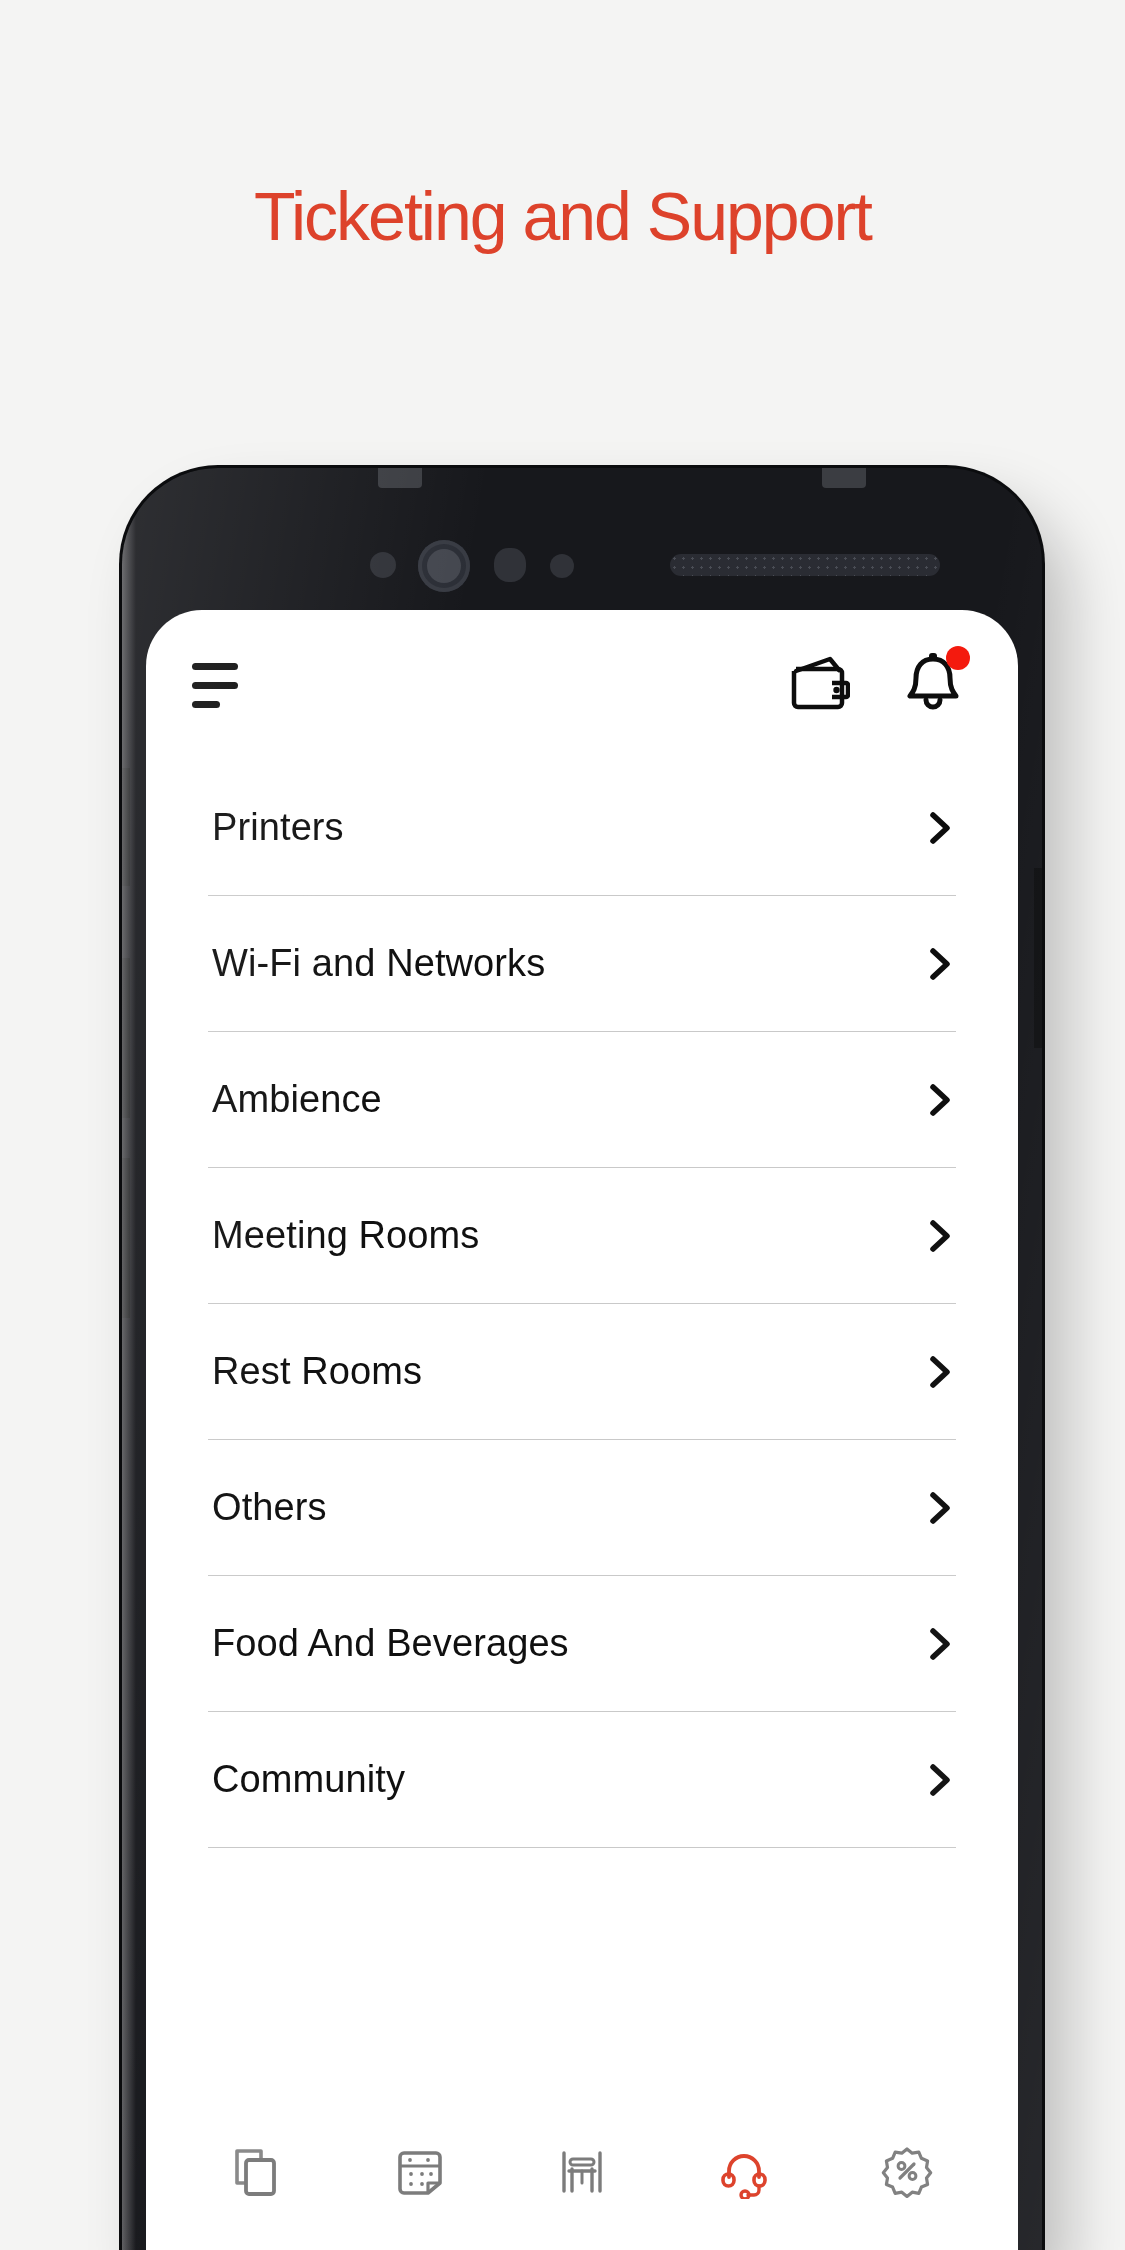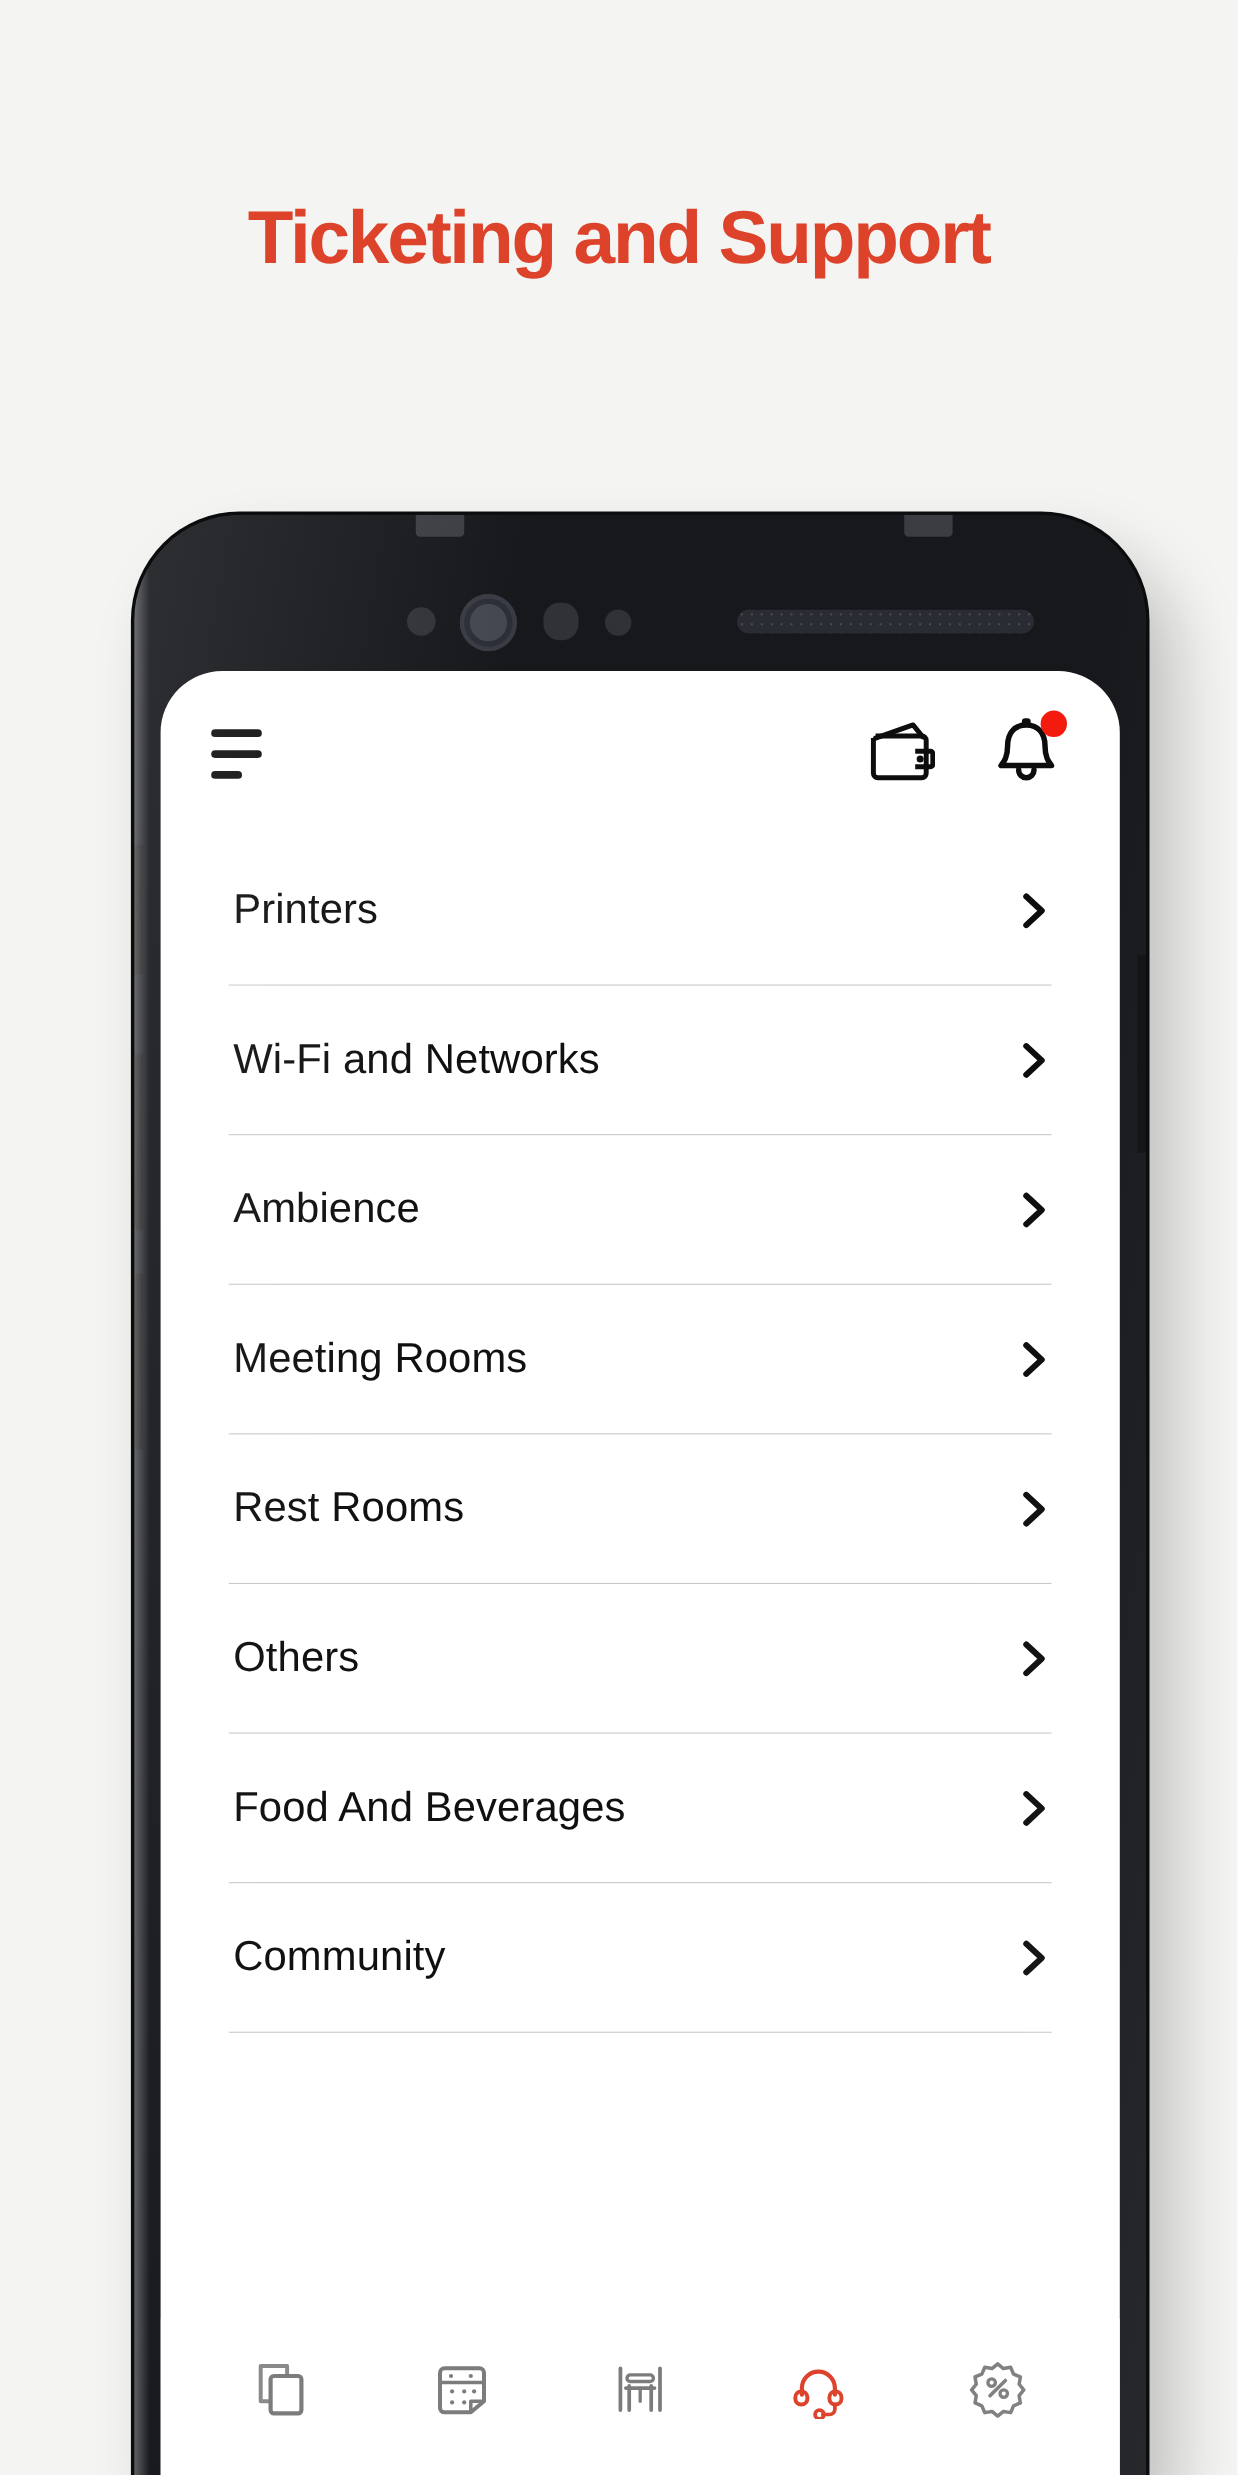--- a/index.html
+++ b/index.html
@@ -10,21 +10,21 @@
     overflow:hidden;
     position:relative;
   }
 
   
   .page-title {
     position:absolute;
     top:182px; left:0; width:1125px;
     text-align:center;
     font-size:68px;
-    font-weight:bold;
+    font-weight:normal;
     letter-spacing:-2px;
     color:#dd422b;
     line-height:1;
   }
 
   
   .backdrop-shadow {
     position:absolute;
     left:600px; top:660px;
     width:560px; height:1590px;

